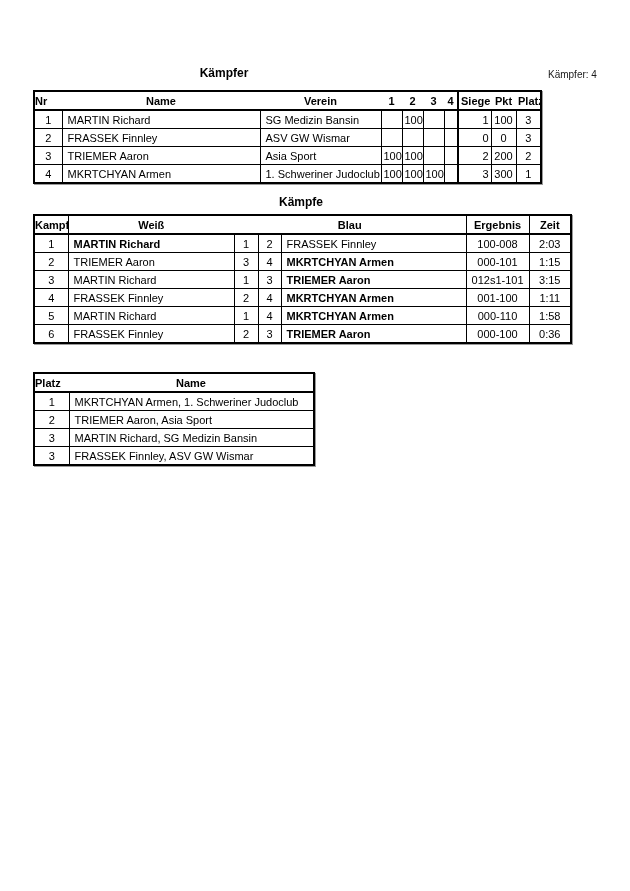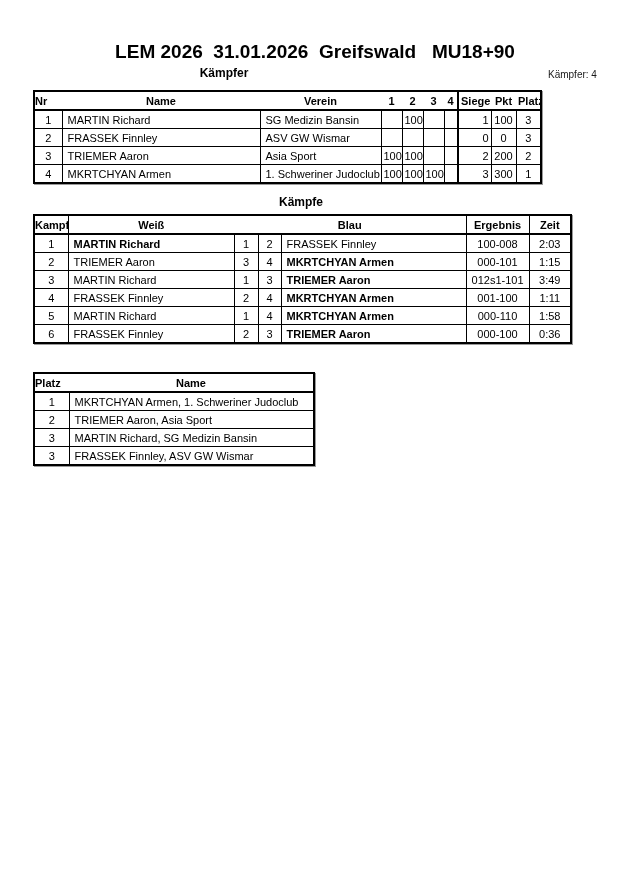--- a/index.html
+++ b/index.html
@@ -41,21 +41,20 @@
   .hL{text-align:left;padding-left:0;}
   .bL{border-left:1px solid #000;}
   .thickL{border-left:2px solid #000 !important;text-align:right;}
   .bold{font-weight:bold;}
 </style>
 </head>
 <body>
 
 <div class="page">
 
-  <div class="title">LEM 2026  31.01.2026  Greifswald   MU18+90</div>
   <div class="subtitle sub1">Kämpfer</div>
   <div class="count">Kämpfer: 4</div>
 
   <table class="t1">
     <colgroup>
       <col style="width:28px">
         <col style="width:198px">
         <col style="width:121px">
       <col style="width:21px">
         <col style="width:21px">
@@ -167,21 +166,21 @@
       <td>000-101</td>
       <td>1:15</td>
     </tr>
     <tr>
       <td>3</td>
       <td class="l">MARTIN Richard</td>
       <td>1</td>
       <td>3</td>
       <td class="l bold">TRIEMER Aaron</td>
       <td>012s1-101</td>
-      <td>3:49</td>
+      <td>3:15</td>
     </tr>
     <tr>
       <td>4</td>
       <td class="l">FRASSEK Finnley</td>
       <td>2</td>
       <td>4</td>
       <td class="l bold">MKRTCHYAN Armen</td>
       <td>001-100</td>
       <td>1:11</td>
     </tr>

